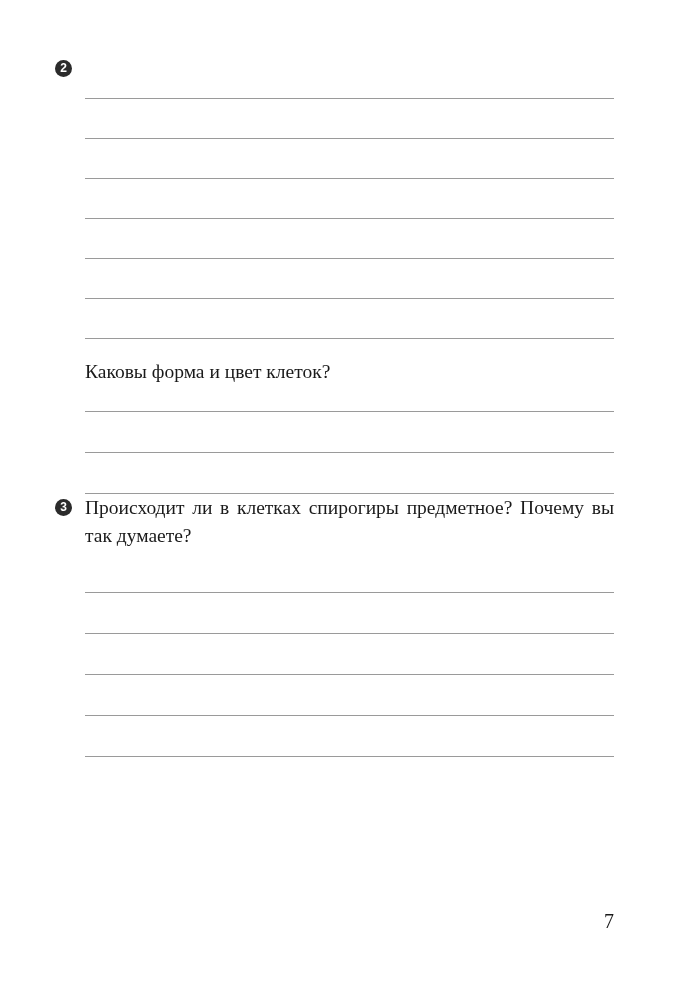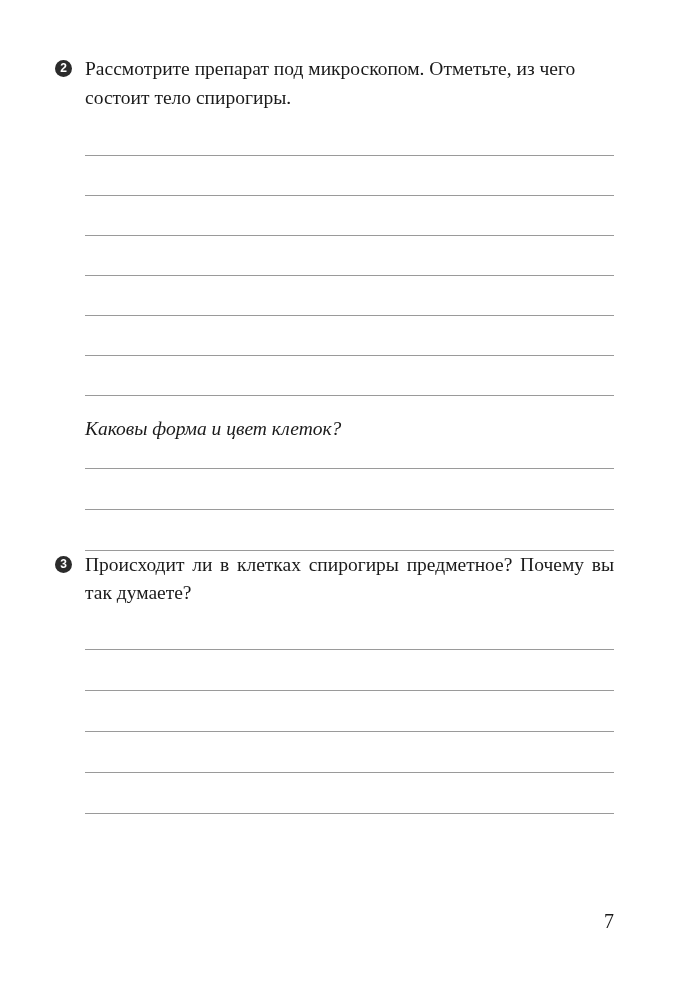--- a/index.html
+++ b/index.html
@@ -103,34 +103,33 @@
 <body>
 
 <div class="page">
 
   <div class="content">
 
     <div class="task">
       <div class="task-marker">2</div>
 
 
-      <p class="para last-ragged">Рассмотрите препарат под микроскопом. Отметьте, из чего состоит тело спирогиры.</p>
     </div>
 
     <div class="rules" style="margin-top:43px;">
       <div class="rule"></div>
       <div class="rule" style="margin-top:39px;"></div>
       <div class="rule" style="margin-top:39px;"></div>
       <div class="rule" style="margin-top:39px;"></div>
       <div class="rule" style="margin-top:39px;"></div>
       <div class="rule" style="margin-top:39px;"></div>
       <div class="rule" style="margin-top:39px;"></div>
     </div>
 
-    <p class="prompt" style="margin-top:19px;font-style:italic;">Каковы форма и цвет клеток?</p>
+    <p class="prompt" style="margin-top:19px;">Каковы форма и цвет клеток?</p>
 
     <div class="rules" style="margin-top:24px;">
       <div class="rule"></div>
       <div class="rule" style="margin-top:40px;"></div>
       <div class="rule" style="margin-top:40px;"></div>
     </div>
 
     <div class="task" style="margin-top:0px;">
       <div class="task-marker" style="top:5px;">3</div>
 

